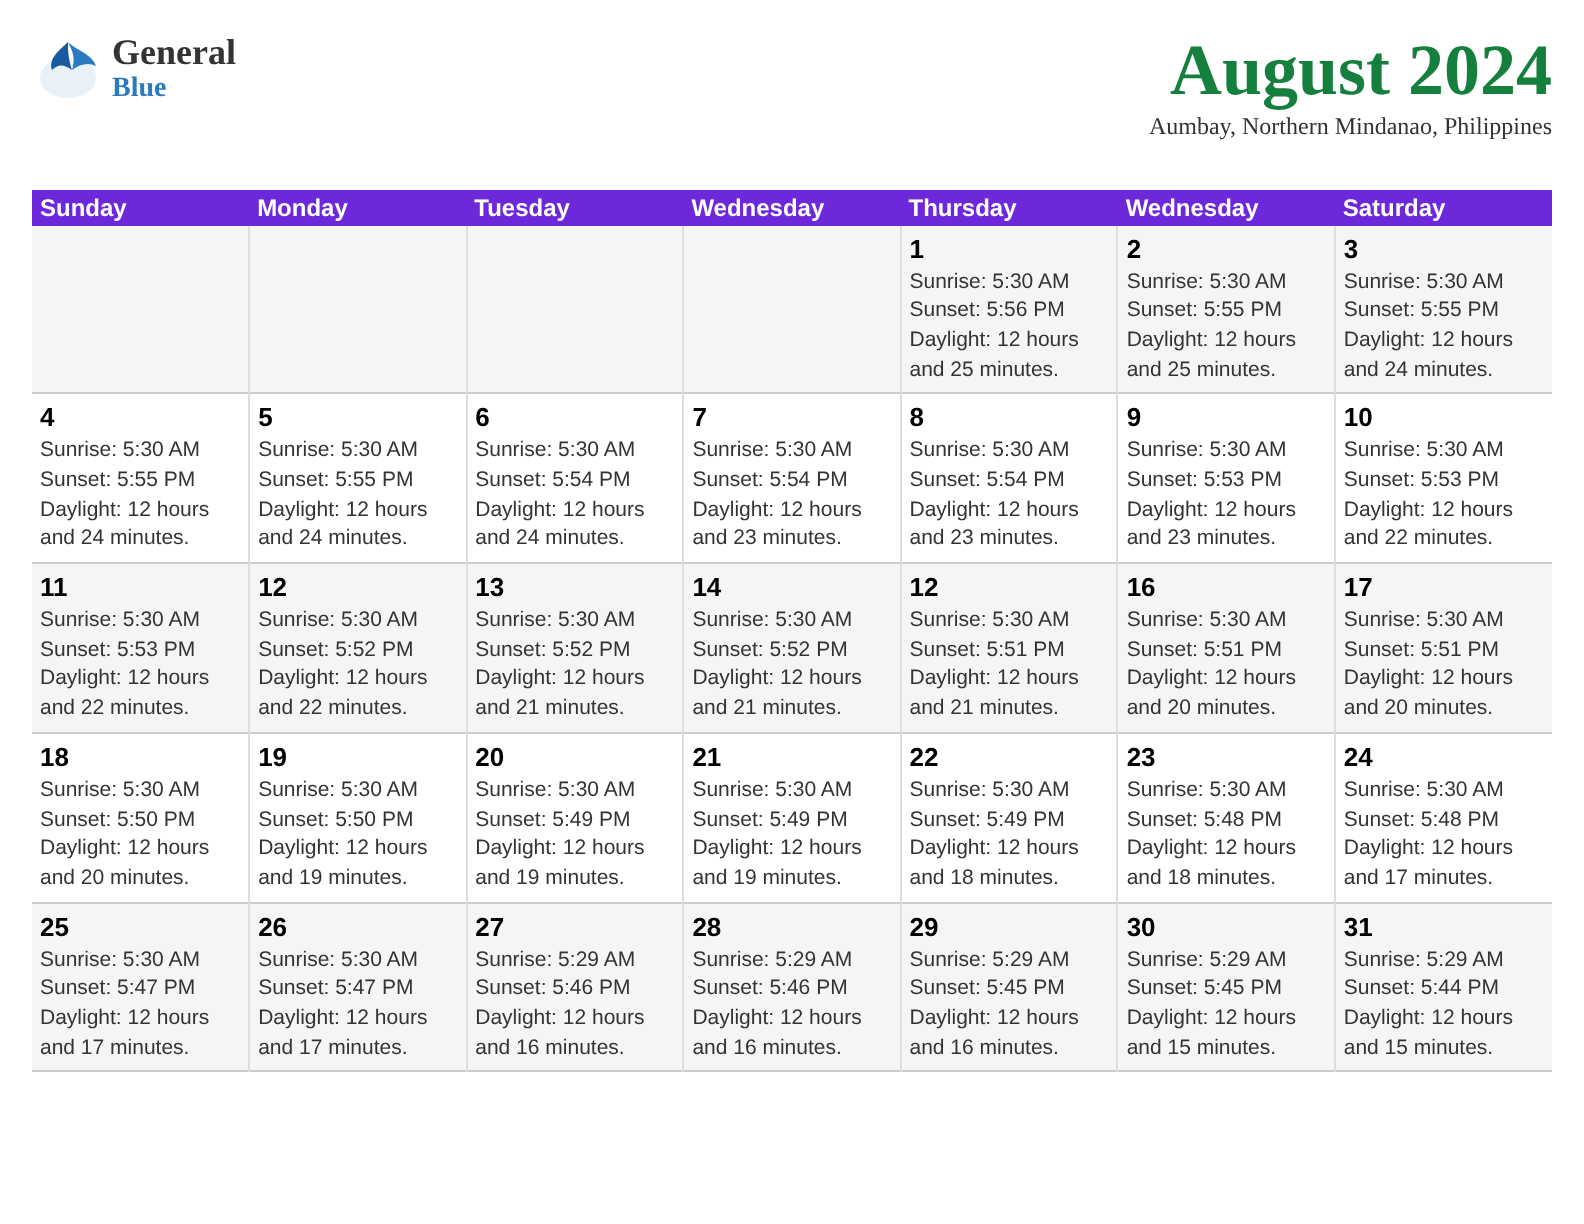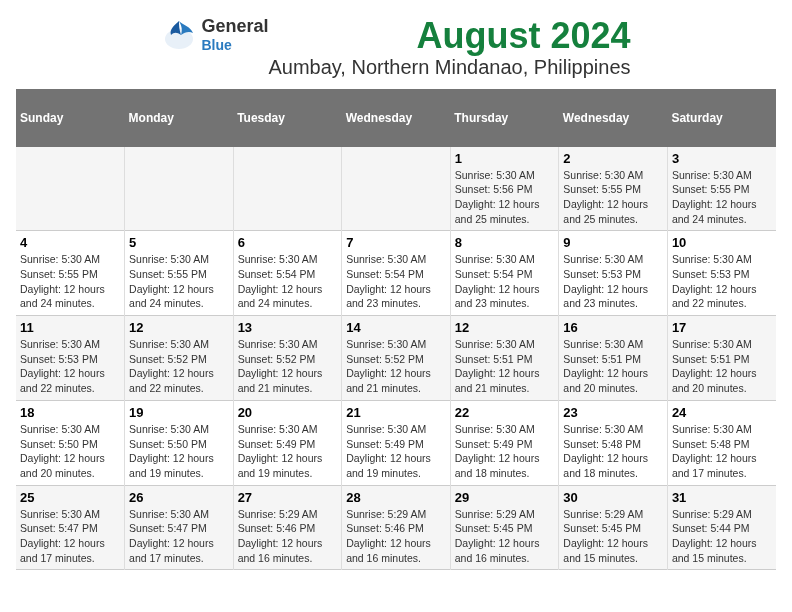--- a/index.html
+++ b/index.html
@@ -6,51 +6,52 @@
     body {
       font-family: Arial, sans-serif;
       background: #fff;
       width: 792px;
       min-height: 612px;
       padding: 16px;
     }
     .header {
       display: flex;
       align-items: flex-start;
-      justify-content: center;
-      margin-bottom: 10px;
+      justify-content: space-between;
+      margin-bottom: 24px;
+      font-family: Liberation Serif, serif;
     }
     .logo {
       display: flex;
       flex-direction: column;
       align-items: flex-start;
     }
     .title-block {
       text-align: right;
     }
     .title-block h1 {
       font-size: 36px;
       font-weight: bold;
       color: #15803d;
       line-height: 1.1;
     }
     .title-block h2 {
-      font-size: 20px;
+      font-size: 12px;
       font-weight: normal;
       color: #333;
     }
     table {
       width: 100%;
       border-collapse: collapse;
       font-size: 11px;
     }
     thead tr th {
-      background-color: #737373;
+      background-color: #6d28d9;
       color: #fff;
-      padding: 22px 4px;
+      padding: 2px 4px;
       text-align: left;
       font-size: 12px;
       font-weight: bold;
     }
     tbody tr {
       border-bottom: 1px solid #ccc;
     }
     tbody tr:nth-child(odd) {
       background-color: #f5f5f5;
     }

